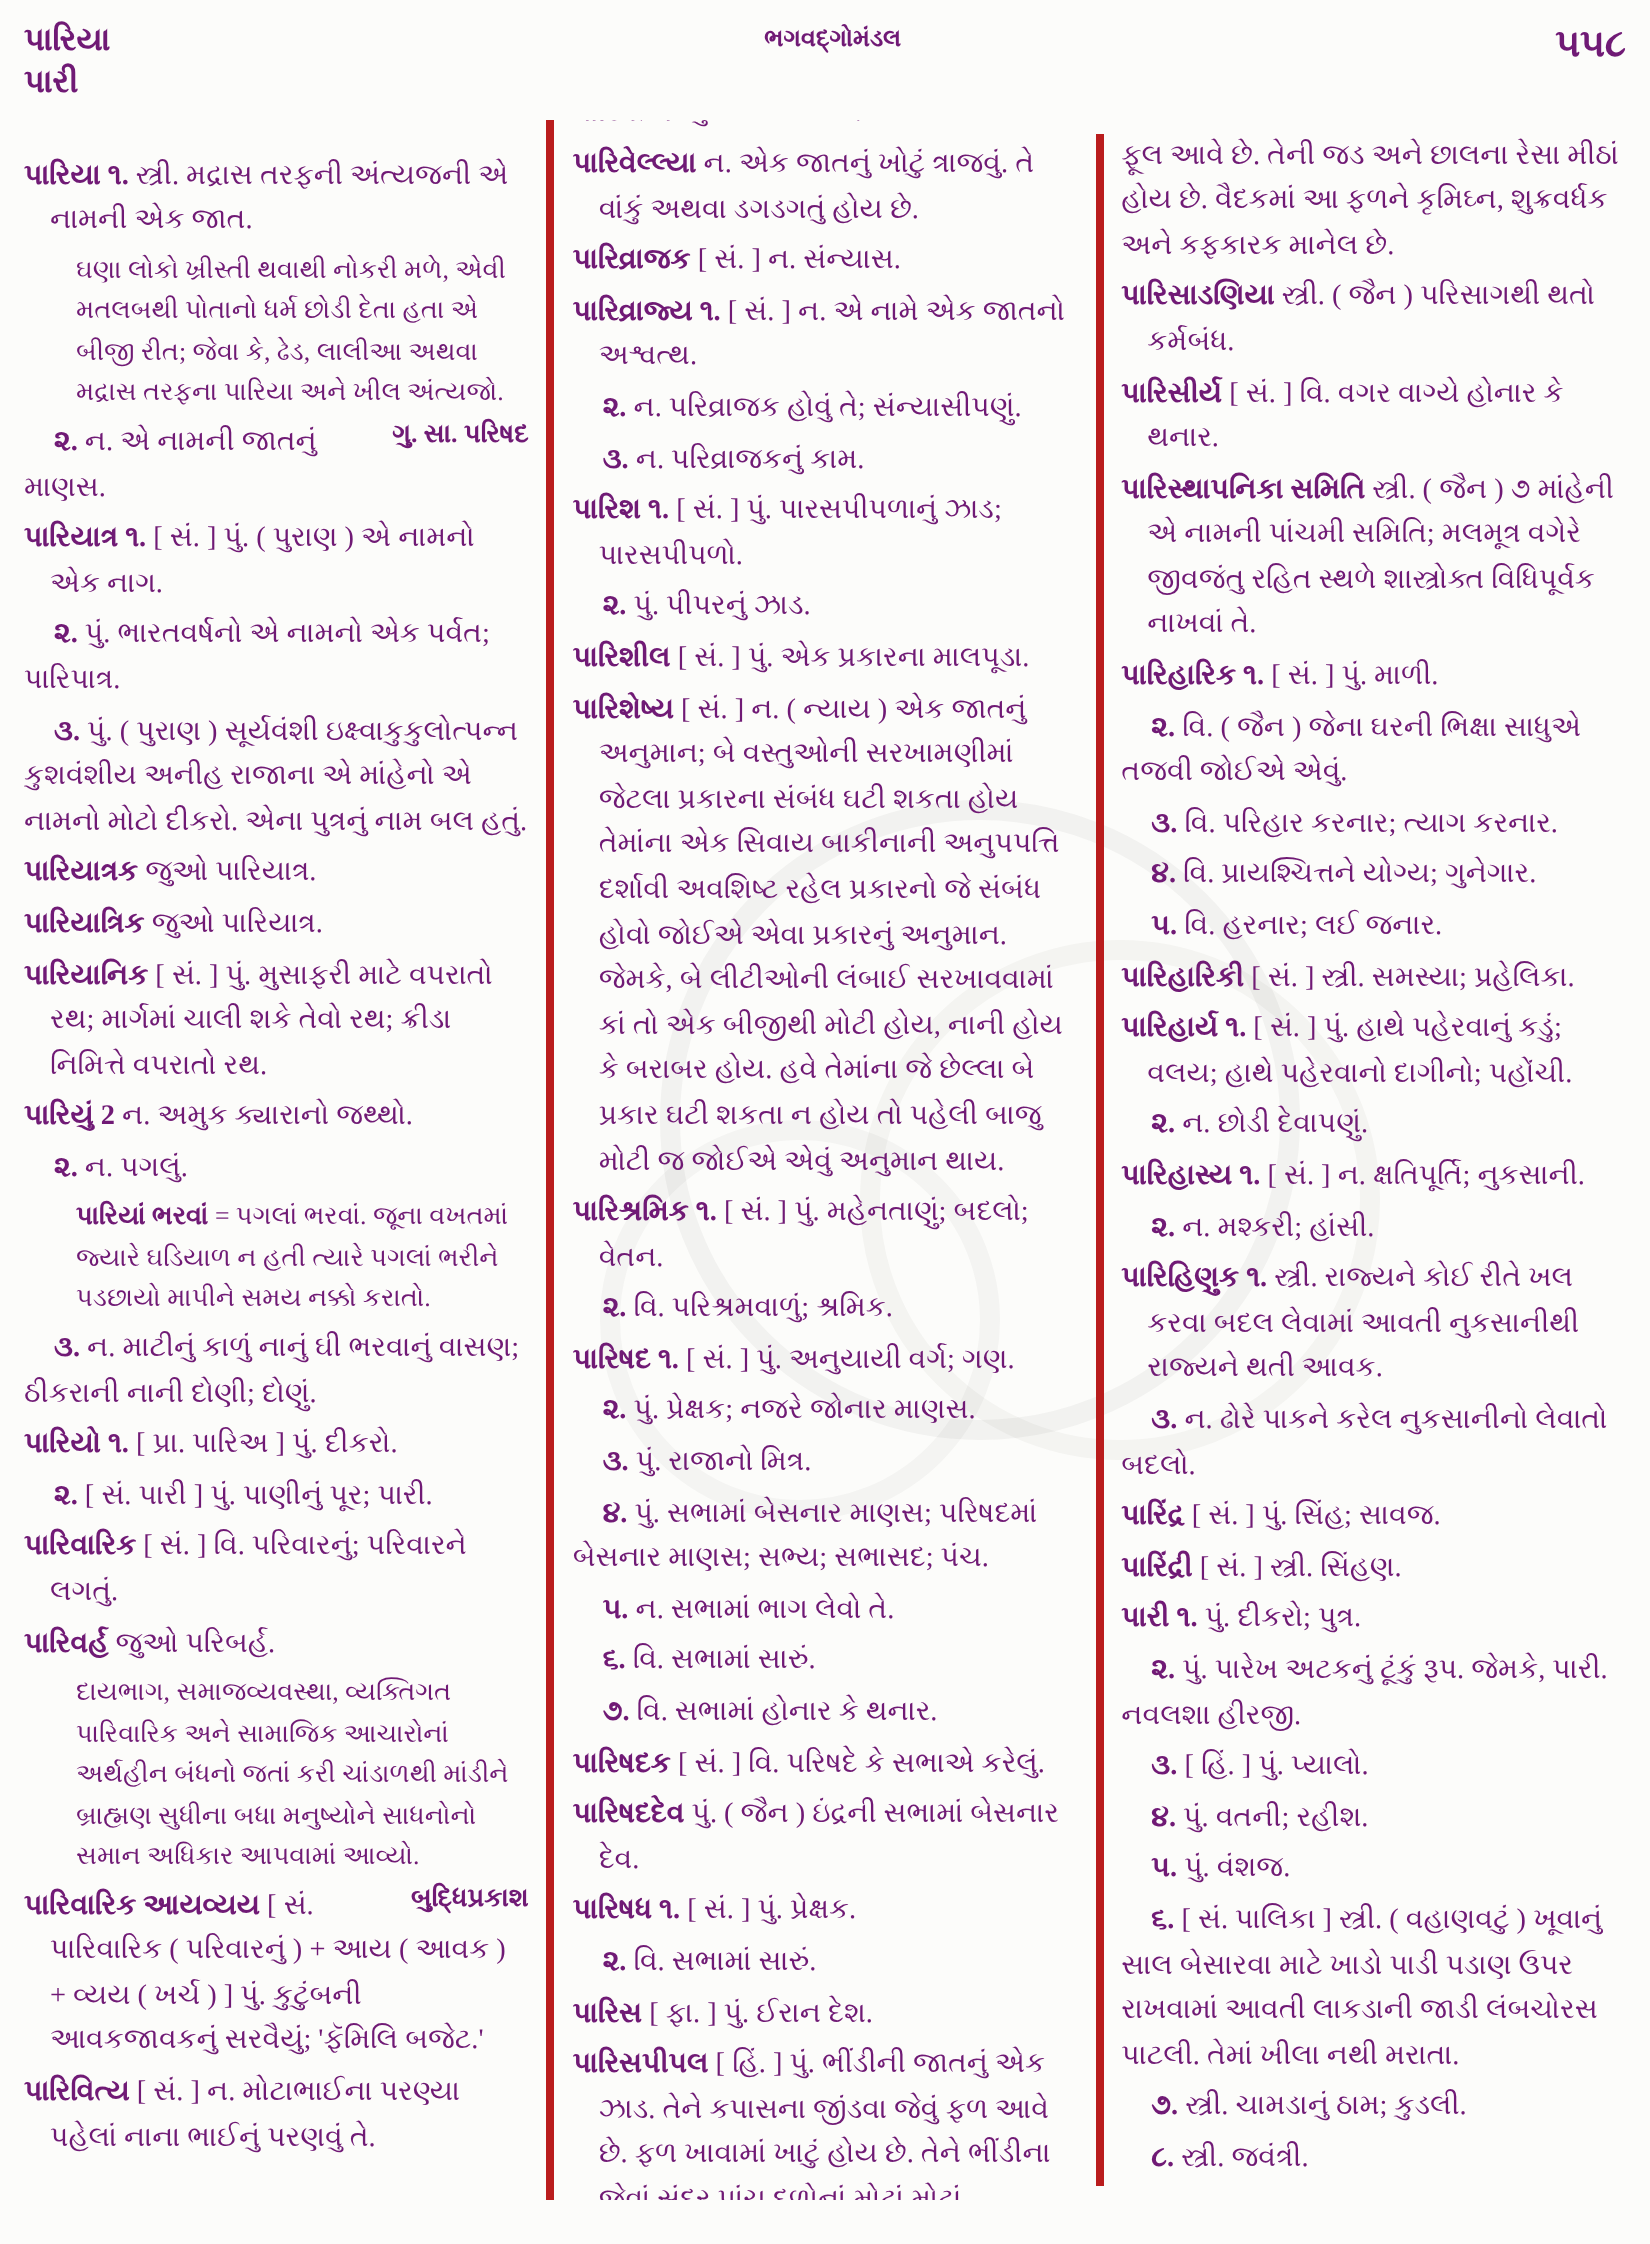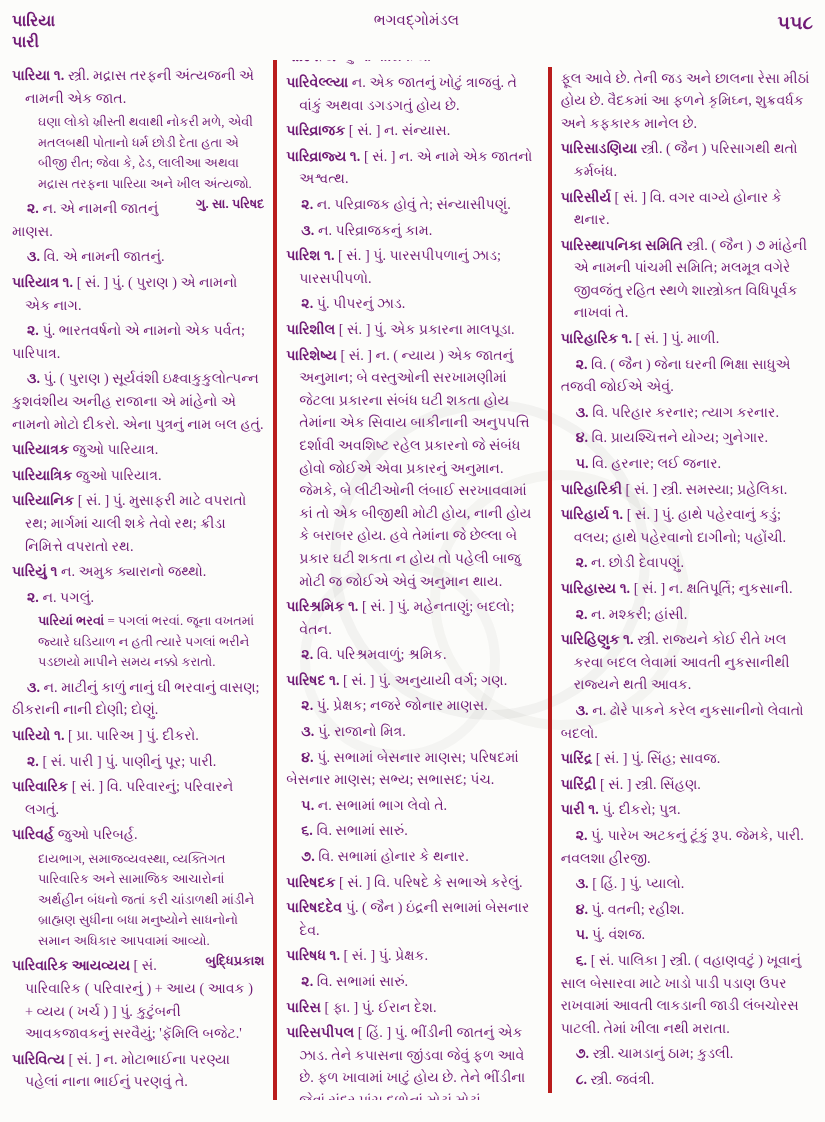--- a/index.html
+++ b/index.html
@@ -10,21 +10,21 @@
     background:#fcfcfa;
     color:#701a75;
     font-family:"Liberation Serif","DejaVu Serif",serif;
     box-sizing:border-box;
     padding:10px 12px 8px 12px;
     overflow:hidden;
   }
   
   .hdr{display:flex;justify-content:space-between;align-items:flex-start;margin-bottom:8px;}
   .hdr .left{font-weight:bold;font-size:16px;line-height:21px;}
-  .hdr .center{font-weight:normal;font-size:15px;padding-top:2px;}
+  .hdr .center{font-weight:bold;font-size:12px;padding-top:2px;}
   .hdr .right{font-weight:bold;font-size:19px;padding-top:2px;}
   
   .cols{display:flex;align-items:center;height:1040px;overflow:hidden;position:relative;z-index:2;}
   .col{flex:1 1 0;padding:0 9px;font-size:14.2px;line-height:22.6px;overflow:hidden;}
   .col:first-child{padding-left:0;}
   .col:last-child{padding-right:0;}
   .col + .col{border-left:4px solid #b91c1c;}
   .col p{margin:0 0 3px 0;}
   p.entry{padding-left:13px;text-indent:-13px;}
   p.sub{text-indent:15px;}
@@ -54,28 +54,27 @@
     </div>
     <div class="center">ભગવદ્ગોમંડલ</div>
     <div class="right">૫૫૮</div>
   </div>
 
   <div class="cols">
     <div class="col">
         <p class="entry"><b>પારિયા ૧.</b> સ્ત્રી. મદ્રાસ તરફની અંત્યજની એ નામની એક જાત.</p>
         <p class="quote">ઘણા લોકો ખ્રીસ્તી થવાથી નોકરી મળે, એવી મતલબથી પોતાનો ધર્મ છોડી દેતા હતા એ બીજી રીત; જેવા કે, ઢેડ, લાલીઆ અથવા મદ્રાસ તરફના પારિયા અને ખીલ અંત્યજો.<span class="cite">ગુ. સા. પરિષદ</span></p>
         <p class="sub"><b>૨.</b> ન. એ નામની જાતનું માણસ.</p>
-        <p class="sub"><b>૩.</b> વિ. એ નામની જાતનું.</p>
         <p class="entry"><b>પારિયાત્ર ૧.</b> [ સં. ] પું. ( પુરાણ ) એ નામનો એક નાગ.</p>
         <p class="sub"><b>૨.</b> પું. ભારતવર્ષનો એ નામનો એક પર્વત; પારિપાત્ર.</p>
         <p class="sub"><b>૩.</b> પું. ( પુરાણ ) સૂર્યવંશી ઇક્ષ્વાકુકુલોત્પન્ન કુશવંશીય અનીહ રાજાના એ માંહેનો એ નામનો મોટો દીકરો. એના પુત્રનું નામ બલ હતું.</p>
         <p class="entry"><b>પારિયાત્રક</b> જુઓ પારિયાત્ર.</p>
         <p class="entry"><b>પારિયાત્રિક</b> જુઓ પારિયાત્ર.</p>
         <p class="entry"><b>પારિયાનિક</b> [ સં. ] પું. મુસાફરી માટે વપરાતો રથ; માર્ગમાં ચાલી શકે તેવો રથ; ક્રીડા નિમિત્તે વપરાતો રથ.</p>
-        <p class="entry"><b>પારિયું ૧</b> ન. અમુક ક્યારાનો જથ્થો.</p>
+        <p class="entry"><b>પારિયું 2</b> ન. અમુક ક્યારાનો જથ્થો.</p>
         <p class="sub"><b>૨.</b> ન. પગલું.</p>
         <p class="quote"><b>પારિયાં ભરવાં</b> = પગલાં ભરવાં. જૂના વખતમાં જ્યારે ઘડિયાળ ન હતી ત્યારે પગલાં ભરીને પડછાયો માપીને સમય નક્કો કરાતો.</p>
         <p class="sub"><b>૩.</b> ન. માટીનું કાળું નાનું ઘી ભરવાનું વાસણ; ઠીકરાની નાની દોણી; દોણું.</p>
         <p class="entry"><b>પારિયો ૧.</b> [ પ્રા. પારિઅ ] પું. દીકરો.</p>
         <p class="sub"><b>૨.</b> [ સં. પારી ] પું. પાણીનું પૂર; પારી.</p>
         <p class="entry"><b>પારિવારિક</b> [ સં. ] વિ. પરિવારનું; પરિવારને લગતું.</p>
         <p class="entry"><b>પારિવર્હ</b> જુઓ પરિબર્હ.</p>
         <p class="quote">દાયભાગ, સમાજવ્યવસ્થા, વ્યક્તિગત પારિવારિક અને સામાજિક આચારોનાં અર્થહીન બંધનો જતાં કરી ચાંડાળથી માંડીને બ્રાહ્મણ સુધીના બધા મનુષ્યોને સાધનોનો સમાન અધિકાર આપવામાં આવ્યો.<span class="cite">બુદ્ધિપ્રકાશ</span></p>
         <p class="entry"><b>પારિવારિક આયવ્યય</b> [ સં. પારિવારિક ( પરિવારનું ) + આય ( આવક ) + વ્યય ( ખર્ચ ) ] પું. કુટુંબની આવકજાવકનું સરવૈયું; 'ફૅમિલિ બજેટ.'</p>
         <p class="entry"><b>પારિવિત્ય</b> [ સં. ] ન. મોટાભાઈના પરણ્યા પહેલાં નાના ભાઈનું પરણવું તે.</p>

